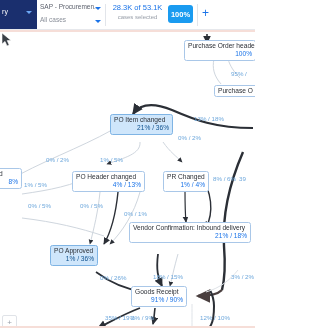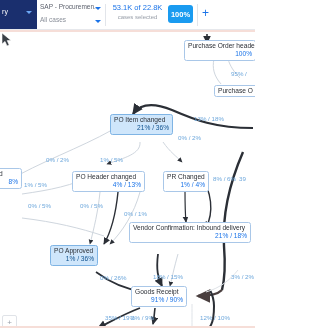--- a/index.html
+++ b/index.html
@@ -85,21 +85,21 @@
       </div>
       <div class="sel-row r2">
         <span class="sel-text muted">All cases</span>
         <span class="sel-caret"></span>
       </div>
     </div>
 
     <div class="vdiv" style="left:105px;"></div>
 
     <div class="cases">
-      <div class="cases-main">53.1K of 22.8K</div>
+      <div class="cases-main">28.3K of 53.1K</div>
       <div class="cases-sub">cases selected</div>
     </div>
 
     <div class="pct-badge">100%</div>
 
     <div class="vdiv" style="left:197px;"></div>
     <div class="plus-btn">+</div>
 
     <div class="tb-underline"></div>
   </div>

